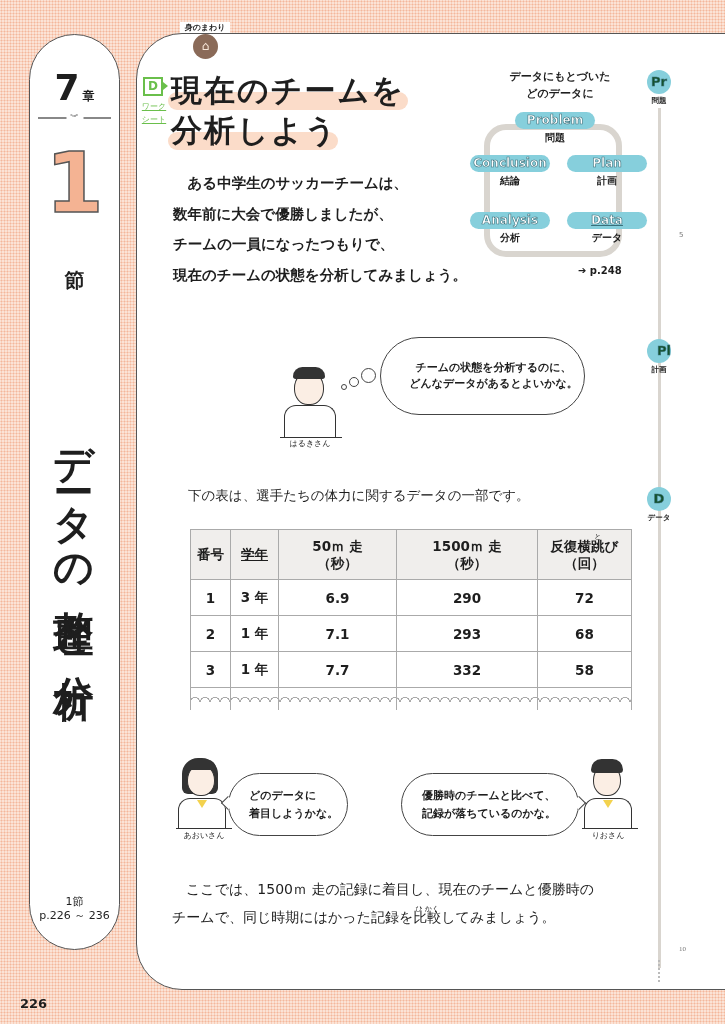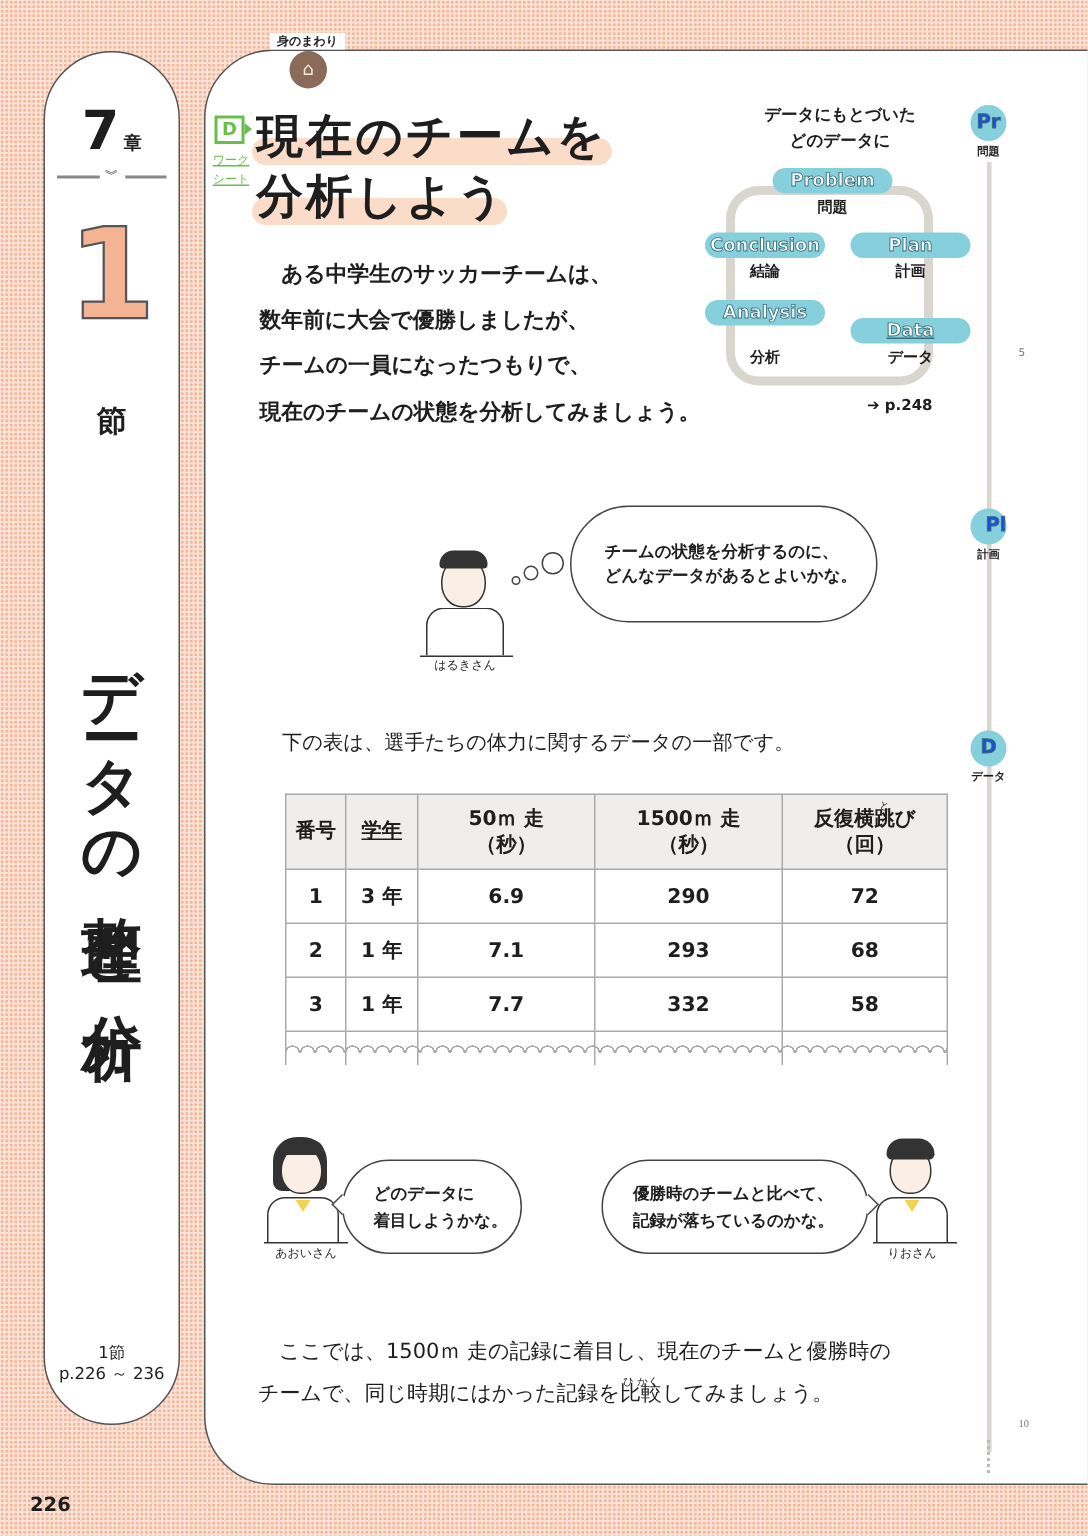--- a/index.html
+++ b/index.html
@@ -86,31 +86,31 @@
     -webkit-text-stroke: 0.6px #3a6f7a;
   }
   .pill-sub { position: absolute; font-size: 10px; font-weight: bold; text-align: center; }
   .ref { position: absolute; left: 578px; top: 265px; font-size: 10px; font-weight: bold; }
 
   
   .tl-line { position: absolute; left: 658px; top: 108px; width: 2.5px; height: 860px; background: #d9d5cf; }
   .tl-dots { position: absolute; left: 658px; top: 960px; width: 2px; height: 22px; border-left: 2px dotted #bbb; }
   .tl-node {
     position: absolute; left: 647px; width: 24px; height: 24px; border-radius: 50%;
-    background: #86cfdc; color: #1d4ed8; text-align: center; line-height: 24px; font-size: 13px; font-weight: bold;
+    background: #86cfdc; color: #14532d; text-align: center; line-height: 24px; font-size: 13px; font-weight: bold;
     -webkit-text-stroke: 0.6px #3a6f7a;
   }
   .tl-lab { position: absolute; left: 640px; width: 38px; text-align: center; font-size: 7.5px; font-weight: bold; }
   .line-no { position: absolute; left: 679px; font-size: 7px; color: #777; }
 
   
   .thought {
     position: absolute; left: 380px; top: 337px; width: 205px; height: 78px;
     border: 1.5px solid #444; border-radius: 40px; background: #fff;
-    font-size: 11px; font-weight: bold; line-height: 16px; padding: 22px 0 0 22px;
+    font-size: 11px; font-weight: bold; line-height: 16px; padding: 22px 0 0 22px; text-align: center;
   }
   .tdot { position: absolute; border: 1.5px solid #444; border-radius: 50%; background: #fff; }
 
   .person { position: absolute; }
   .person .head { position: absolute; border-radius: 50% 50% 46% 46%; background: #fbeee4; border: 1.2px solid #333; }
   .person .hair { position: absolute; background: #333; }
   .person .body { position: absolute; background: #fff; border: 1.2px solid #333; border-bottom: none; border-radius: 12px 12px 0 0; }
   .person .ground { position: absolute; height: 1.2px; background: #333; }
   .person .tie { position: absolute; width: 0; height: 0; border-left: 5px solid transparent; border-right: 5px solid transparent; border-top: 8px solid #f3d24e; }
   .pname { position: absolute; font-size: 8px; text-align: center; }
@@ -134,21 +134,21 @@
   .ruby { position: relative; display: inline-block; }
   .ruby .rt { position: absolute; left: 0; right: 0; top: -9px; font-size: 7px; font-weight: normal; text-align: center; }
 
   
   .speech {
     position: absolute; height: 63px; border: 1.5px solid #444; border-radius: 32px; background: #fff;
     font-size: 11px; font-weight: bold; line-height: 18px; padding-top: 13px; text-align: left;
   }
   .speech .tail { position: absolute; top: 24px; width: 10px; height: 10px; background: #fff; border-left: 1.5px solid #444; border-bottom: 1.5px solid #444; transform: rotate(45deg); }
 
-  .closing { position: absolute; left: 172px; top: 875px; font-size: 14px; line-height: 28px; margin-top: 12px; }
+  .closing { position: absolute; left: 172px; top: 875px; font-size: 14px; line-height: 28px; }
 </style>
 </head>
 <body>
 
 <div class="chapter-pill">
   <div class="ch-num">
     <span class="n">7</span><span class="l">章</span>
   </div>
   <div class="ch-rule">
     <span class="ch-rule-chevron">︾</span>
@@ -192,21 +192,21 @@
   <div>データにもとづいた</div>
   <div>どのデータに</div>
 </div>
 <div class="proc-loop"></div>
 <div class="pill" style="left:515px; top:112px; width:80px;">Problem</div>
 <div class="pill-sub" style="left:530px; top:131px; width:50px;">問題</div>
 <div class="pill" style="left:567px; top:155px; width:80px;">Plan</div>
 <div class="pill-sub" style="left:582px; top:174px; width:50px;">計画</div>
 <div class="pill" style="left:567px; top:212px; width:80px;text-decoration:underline;">Data</div>
 <div class="pill-sub" style="left:582px; top:231px; width:50px;">データ</div>
-<div class="pill" style="left:470px; top:200px; width:80px;">Analysis</div>
+<div class="pill" style="left:470px; top:212px; width:80px;">Analysis</div>
 <div class="pill-sub" style="left:485px; top:231px; width:50px;">分析</div>
 <div class="pill" style="left:470px; top:155px; width:80px;">Conclusion</div>
 <div class="pill-sub" style="left:485px; top:174px; width:50px;">結論</div>
 <div class="ref">➔ p.248</div>
 
 <div class="tl-line"></div>
 <div class="tl-dots"></div>
 <div class="tl-node" style="top:70px;">Pr</div>
 <div class="tl-lab" style="top:96px;">問題</div>
 <div class="tl-node" style="top:339px;text-align:right;">Pl</div>
@@ -234,21 +234,21 @@
 <div class="lead">下の表は、選手たちの体力に関するデータの一部です。</div>
 <table class="data-table">
   <thead>
     <tr>
       <th style="width:40px;"><span>番号</span></th>
       <th style="width:48px;text-decoration:underline;"><span>学年</span></th>
       <th style="width:118px;">
           <div>50ｍ 走</div>
           <div>（秒）</div>
         </th>
-      <th style="width:125px;">
+      <th style="width:141px;">
           <div>1500ｍ 走</div>
           <div>（秒）</div>
         </th>
       <th>
         <div>反復横<span class="ruby">跳<span class="rt">と</span></span>び</div>
         <div>（回）</div>
       </th>
     </tr>
   </thead>
   <tbody>

